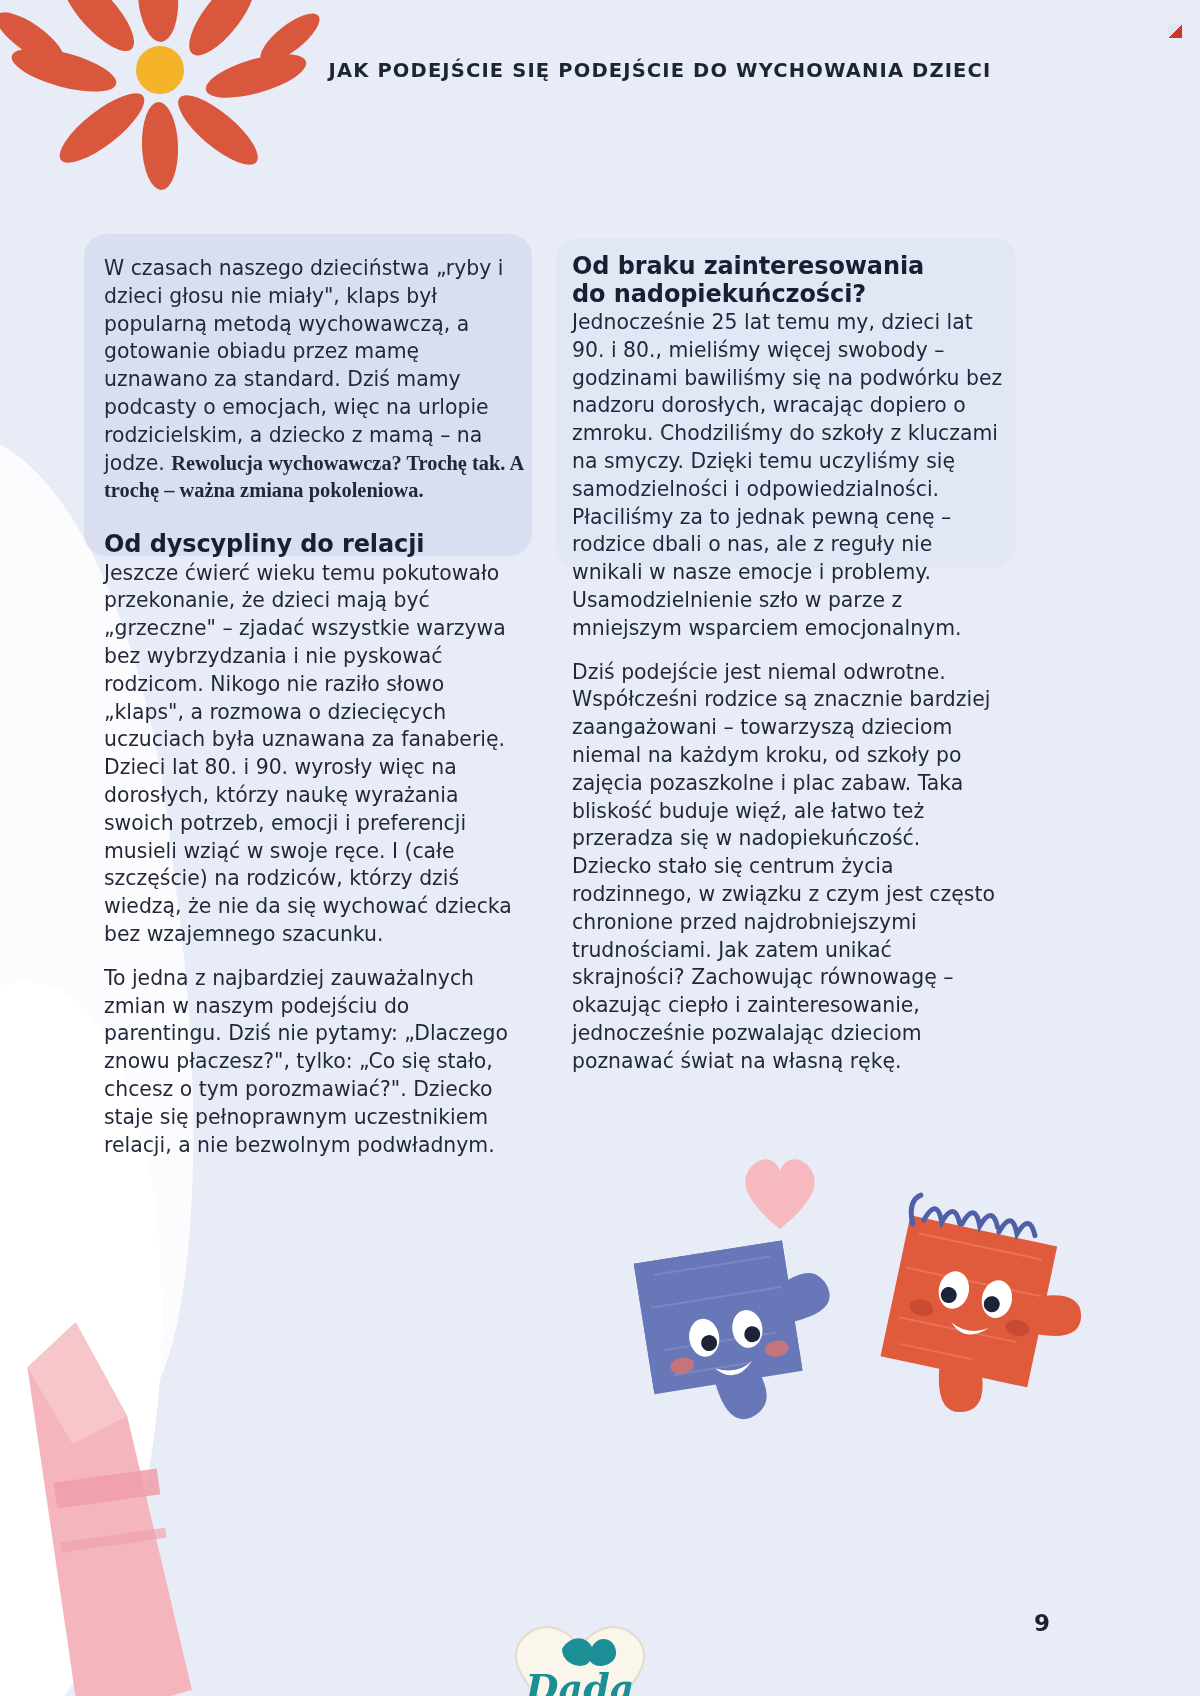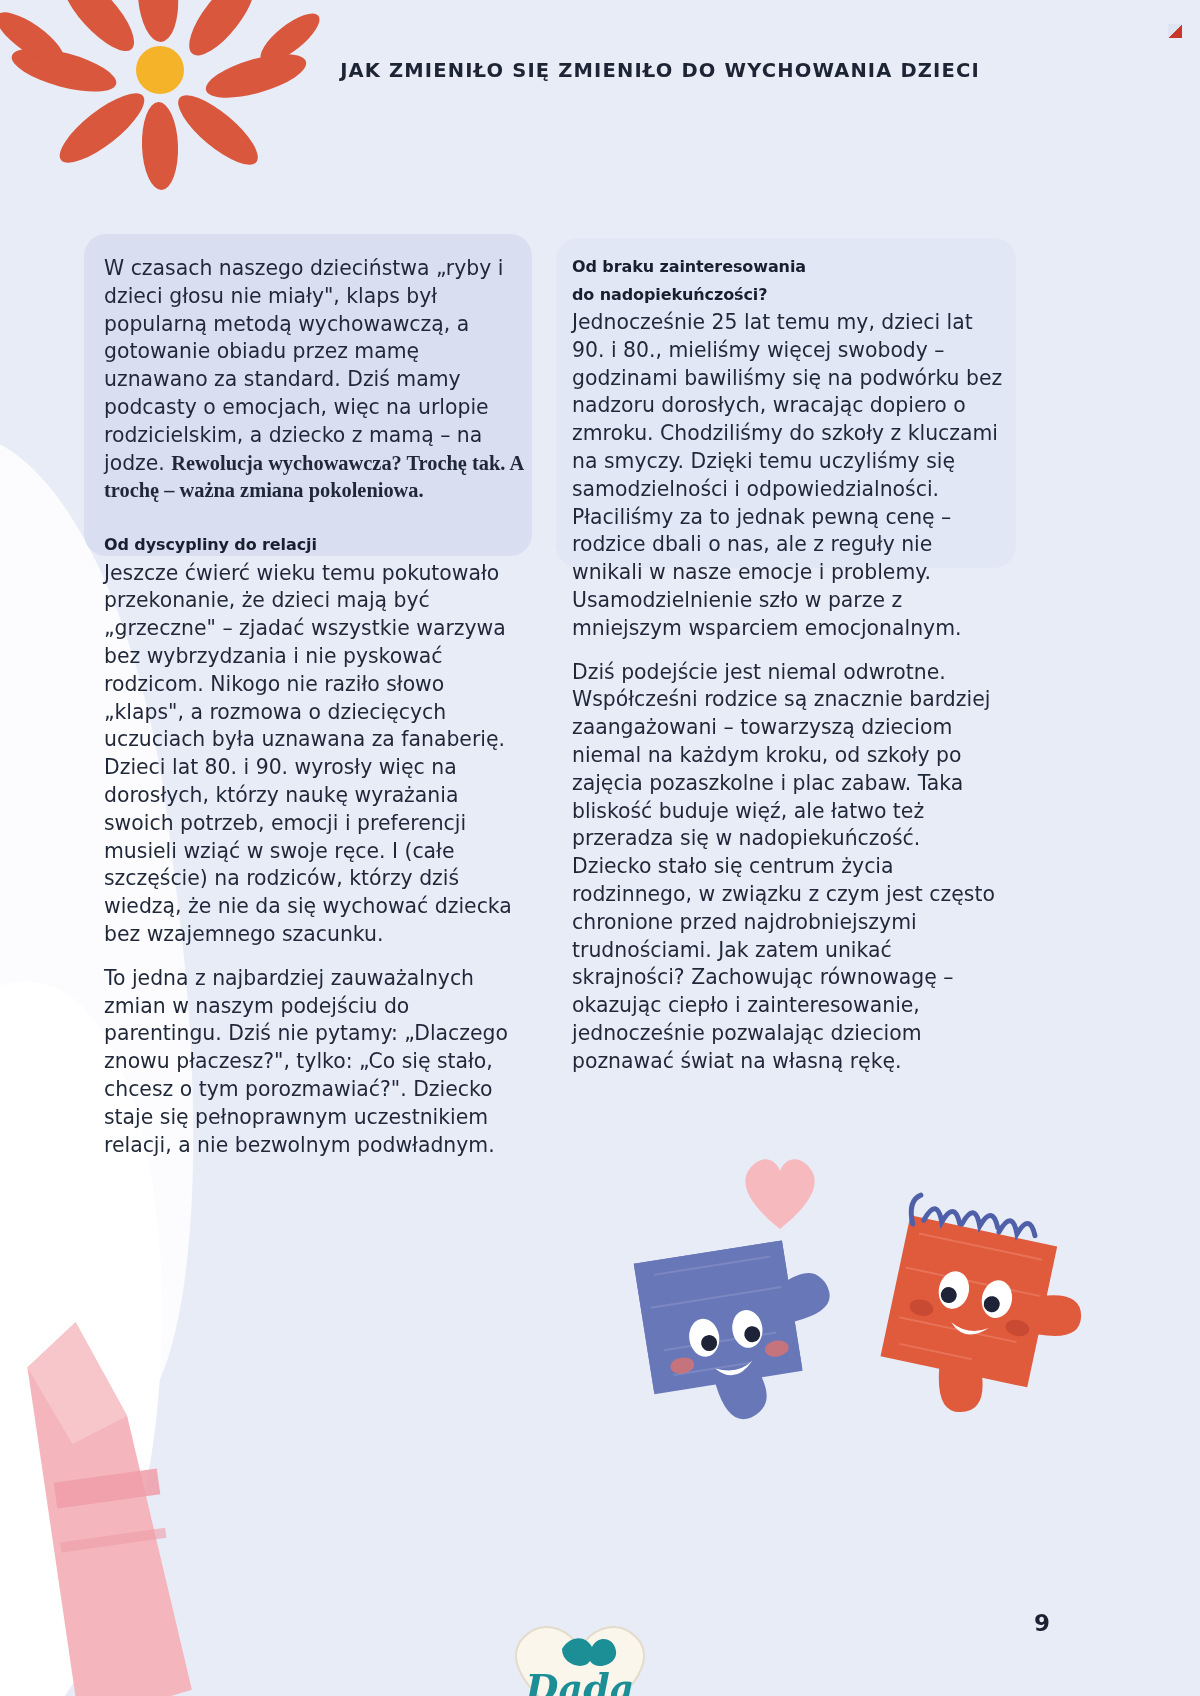--- a/index.html
+++ b/index.html
@@ -79,21 +79,21 @@
     position:absolute;
     left:556px;top:238px;
     width:460px;height:330px;
     background:#e2e7f5;
     border-radius:22px;
   }
 
   .para{margin:0 0 0 0;}
   .para + .para{margin-top:16px;}
   h2.sub{
-    font-size:16px;
+    font-size:24px;
     line-height:27.5px;
     font-weight:700;
     margin:0 0 1px 0;
     color:#18202f;
     font-family:"DejaVu Sans", sans-serif;
     letter-spacing:-.1px;
   }
   .spacer{height:26px;}
   b{font-weight:700;font-family:Liberation Serif, serif;}
 
@@ -137,21 +137,21 @@
         <ellipse cx="112" cy="168" rx="17" ry="52" transform="rotate(-128 112 168)"></ellipse>
         <ellipse cx="228" cy="170" rx="17" ry="50" transform="rotate(130 228 170)"></ellipse>
         <ellipse cx="170" cy="186" rx="18" ry="44" transform="rotate(178 170 186)"></ellipse>
         <ellipse cx="40" cy="78" rx="14" ry="40" transform="rotate(-55 40 78)"></ellipse>
         <ellipse cx="300" cy="78" rx="13" ry="36" transform="rotate(52 300 78)"></ellipse>
       </g>
       <circle cx="170" cy="110" r="24" fill="#f5b32a"></circle>
     </svg>
   </div>
 
-  <div class="header-title">JAK ZMIENIŁO SIĘ ZMIENIŁO DO WYCHOWANIA DZIECI</div>
+  <div class="header-title">JAK PODEJŚCIE SIĘ PODEJŚCIE DO WYCHOWANIA DZIECI</div>
 
   <div class="lead-card"></div>
   <div class="right-card"></div>
 
   <div class="col col-left">
     <p class="para"><span>W czasach naszego dzieciństwa „ryby i dzieci głosu nie miały", klaps był popularną metodą wychowawczą, a gotowanie obiadu przez mamę uznawano za standard. Dziś mamy podcasty o emocjach, więc na urlopie rodzicielskim, a dziecko z mamą – na jodze. </span><b>Rewolucja wychowawcza? Trochę tak. A trochę – ważna zmiana pokoleniowa.</b></p>
 
     <div class="spacer"></div>
 
     <h2 class="sub">Od dyscypliny do relacji</h2>

